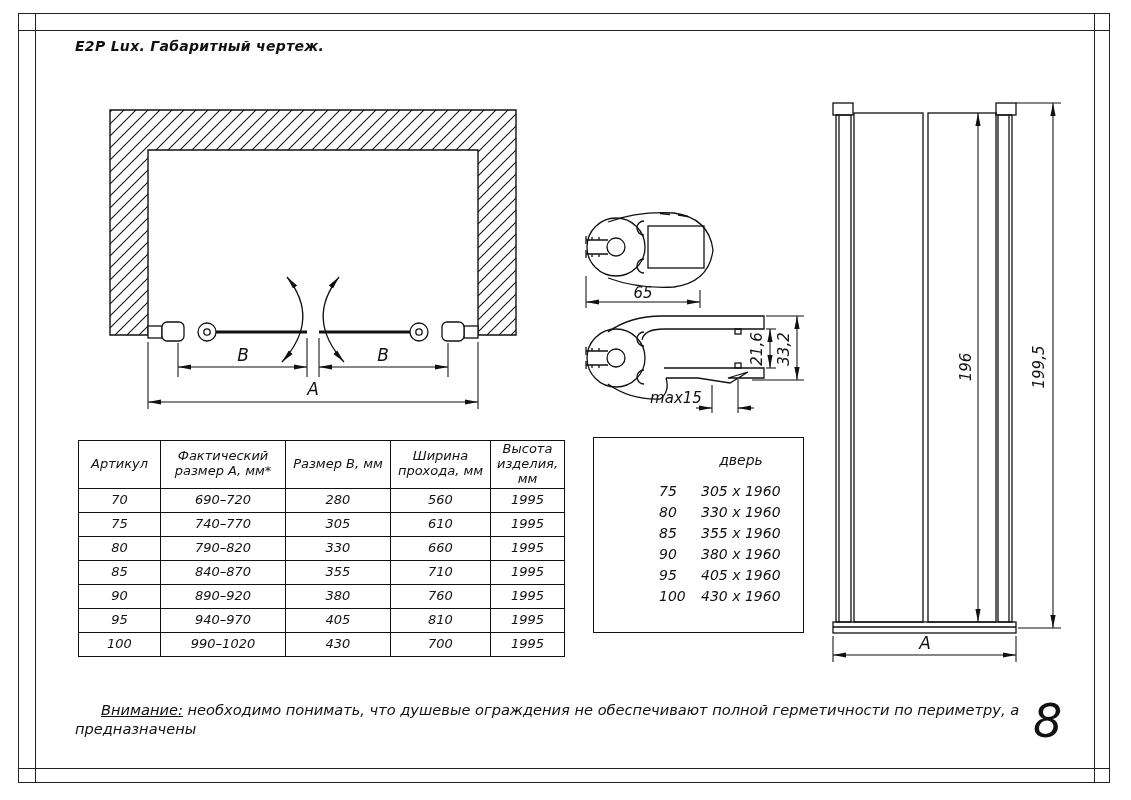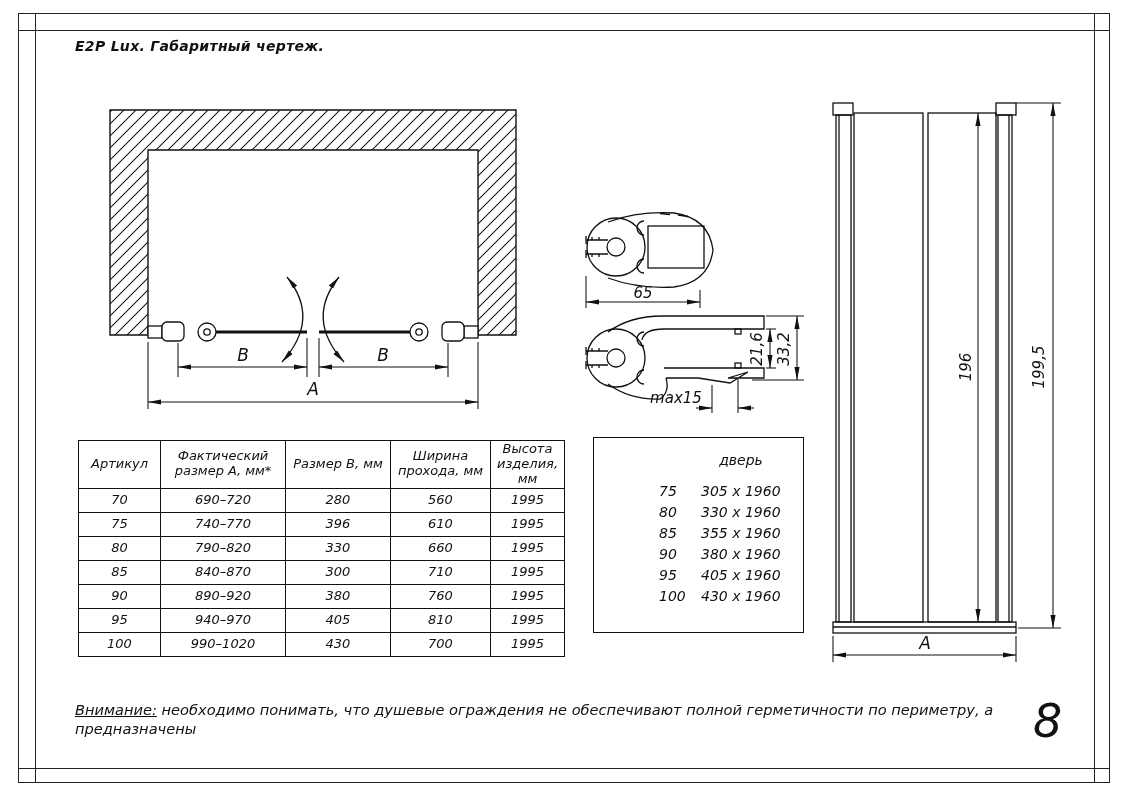--- a/index.html
+++ b/index.html
@@ -11,21 +11,21 @@
   .abs{position:absolute;}
   
   .frame-outer{left:18px;top:13px;width:1092px;height:770px;border:1.6px solid #222;box-sizing:border-box;}
   .fl{background:#222;}
   .fl.v{width:1.4px;top:13px;height:770px;}
   .fl.h{height:1.4px;left:18px;width:1092px;}
   
   .title{left:75px;top:38px;font-size:14px;font-weight:bold;font-style:italic;letter-spacing:.3px;}
   .pagenum{left:1033px;top:694px;font-size:46px;font-style:italic;}
   .warning{left:75px;top:701px;width:945px;font-size:14.6px;font-style:italic;line-height:1.3;}
-  .warning .u{text-decoration:underline;}
+  .warning .u{text-decoration:underline;margin-left:26px;}
   
   table.sz{left:78px;top:440px;position:absolute;border-collapse:collapse;table-layout:fixed;
     font-style:italic;font-size:13px;}
   table.sz td,table.sz th{border:1.5px solid #111;text-align:center;vertical-align:middle;
     padding:1px 2px;font-weight:normal;line-height:1.15;}
   table.sz th{height:44px;}
   table.sz td{height:21px;}
   
   .doorbox{left:593px;top:437px;width:211px;height:196px;border:1.4px solid #111;box-sizing:border-box;
     font-style:italic;font-size:14px;}
@@ -205,35 +205,35 @@
   <tr>
     <td>70</td>
         <td>690–720</td>
         <td>280</td>
         <td>560</td>
         <td>1995</td>
   </tr>
   <tr>
     <td>75</td>
         <td>740–770</td>
-        <td>396</td>
+        <td>305</td>
         <td>610</td>
         <td>1995</td>
   </tr>
   <tr>
     <td>80</td>
         <td>790–820</td>
         <td>330</td>
         <td>660</td>
         <td>1995</td>
   </tr>
   <tr>
     <td>85</td>
         <td>840–870</td>
-        <td>300</td>
+        <td>355</td>
         <td>710</td>
         <td>1995</td>
   </tr>
   <tr>
     <td>90</td>
         <td>890–920</td>
         <td>380</td>
         <td>760</td>
         <td>1995</td>
   </tr>

